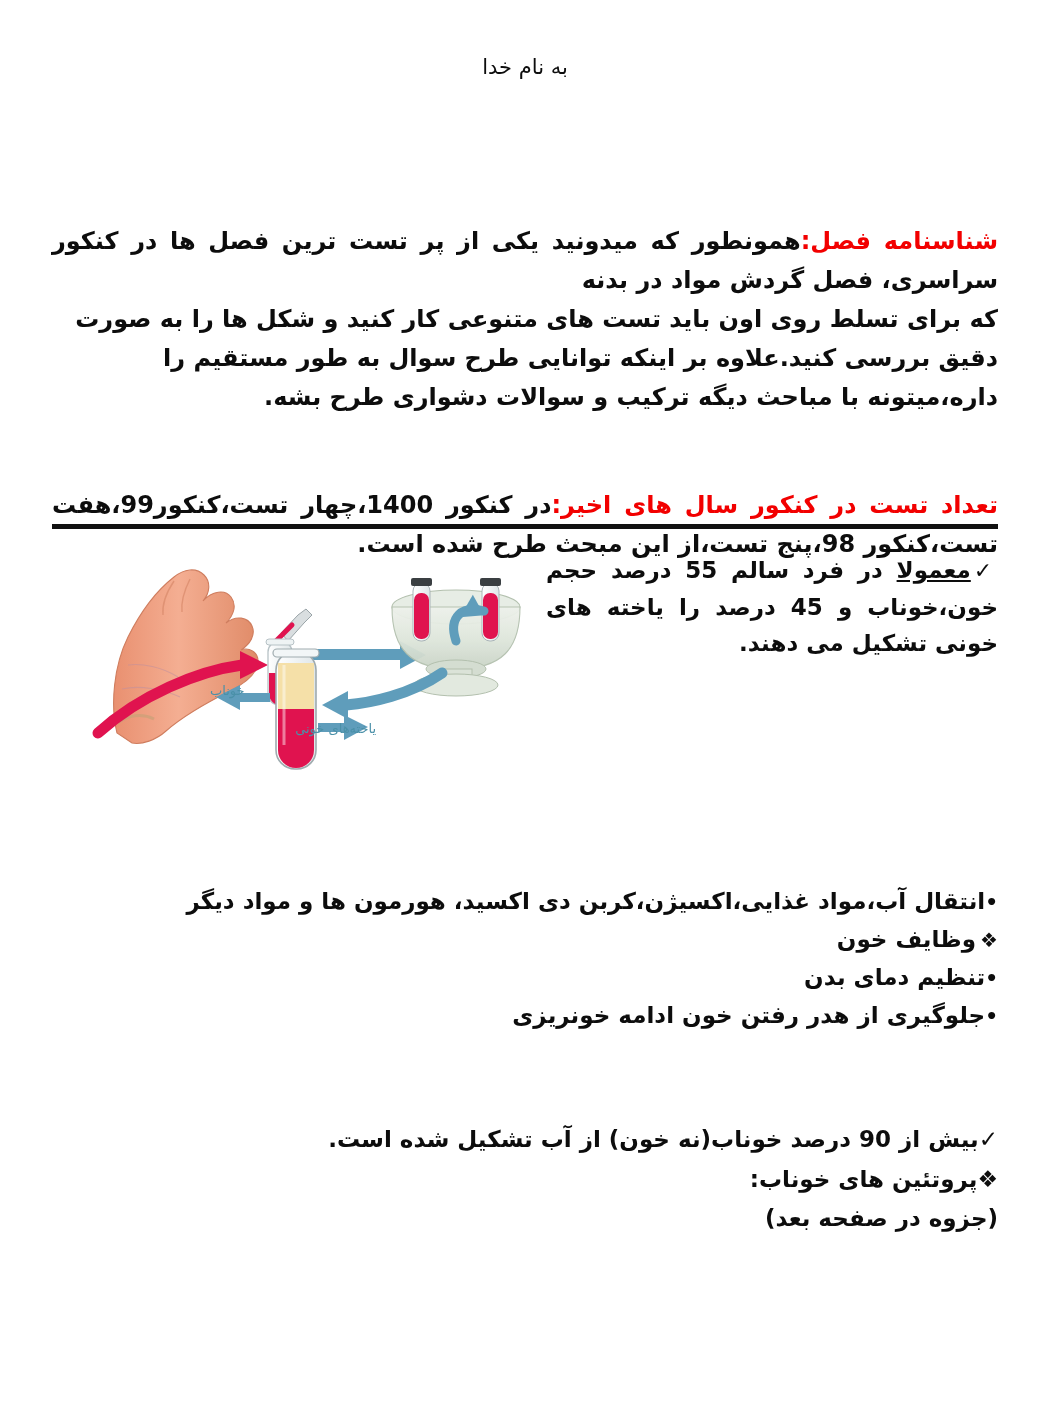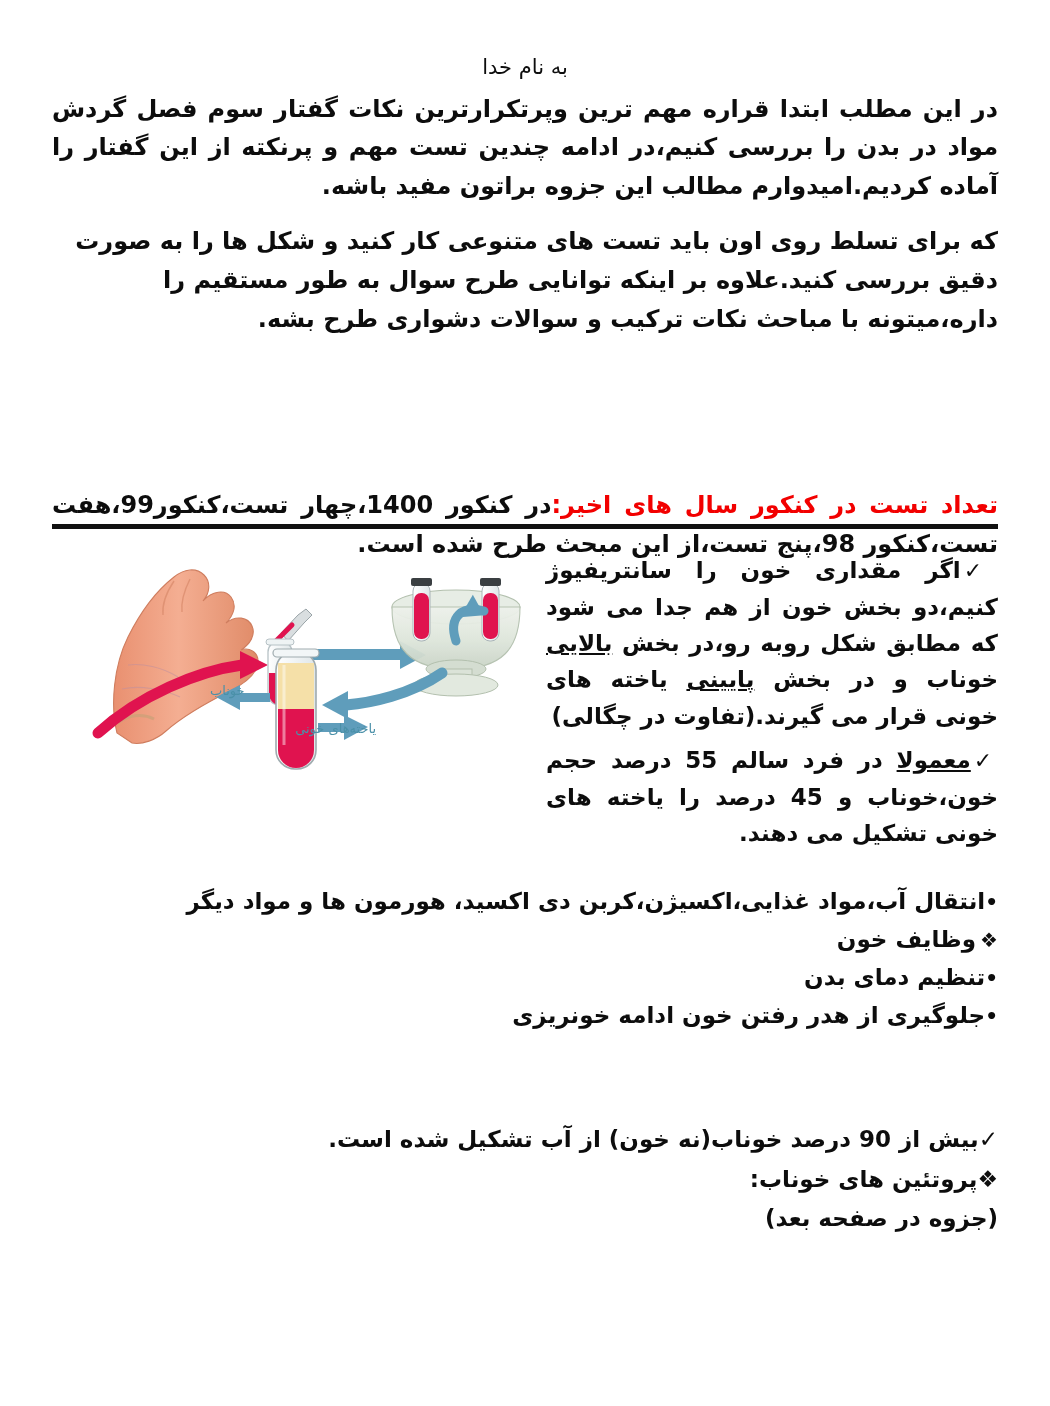--- a/index.html
+++ b/index.html
@@ -142,25 +142,25 @@
   }
   .closing .row { margin: 0 0 4px 0; text-align: right; }
 </style>
 </head>
 <body>
 
 <div class="page">
 
   <div class="intro">
     <div class="bismillah">به نام خدا</div>
-    <p class="intro-para">در این مطلب ابتدا قراره مهم ترین وپرتکرارترین نکات گفتار سوم فصل گردش مواد در بدن را بررسی کنیم،در ادامه چندین تست مهم و پرنکته از این گفتار را آماده کردیم.امیدوارم مطالب این جزوه براتون مفید باشه.</p>
   </div>
 
   <div class="sec sec-identity">
-    <p class="tail">که برای تسلط روی اون باید تست های متنوعی کار کنید و شکل ها را به صورت دقیق بررسی کنید.علاوه بر اینکه توانایی طرح سوال به طور مستقیم را داره،میتونه با مباحث نکات ترکیب و سوالات دشواری طرح بشه.</p>
+    <p><span class="red">شناسنامه فصل:</span><span>همونطور که میدونید یکی از پر تست ترین فصل ها در کنکور سراسری، فصل گردش مواد در بدنه</span></p>
+    <p class="tail">که برای تسلط روی اون باید تست های متنوعی کار کنید و شکل ها را به صورت دقیق بررسی کنید.علاوه بر اینکه توانایی طرح سوال به طور مستقیم را داره،میتونه با مباحث دیگه ترکیب و سوالات دشواری طرح بشه.</p>
   </div>
 
   <div class="sec sec-count">
     <p><span class="red">تعداد تست در کنکور سال های اخیر:</span><span>در کنکور 1400،چهار تست،کنکور99،هفت تست،کنکور 98،پنج تست،از این مبحث طرح شده است.</span></p>
   </div>
 
   <div class="divider"></div>
 
   <div class="figure">
     <svg viewBox="0 0 470 235" xmlns="http://www.w3.org/2000/svg">
@@ -258,23 +258,20 @@
       <g>
         <rect x="248" y="178" width="28" height="9" fill="#5f9dbb"></rect>
         <polygon points="274,170 298,182 274,195" fill="#5f9dbb"></polygon>
         <text x="306" y="188" font-family="DejaVu Sans, sans-serif" font-size="13" fill="#4a90a8" text-anchor="start" direction="rtl">یاخته‌های خونی</text>
       </g>
     </svg>
   </div>
 
   <div class="checks-col">
 
-    <div class="chk">
-      <span class="mark">✓</span><span>اگر مقداری خون را سانتریفیوژ کنیم،دو بخش خون از هم جدا می شود که مطابق شکل روبه رو،در بخش </span><span class="u">بالایی</span><span> خوناب و در بخش </span><span class="u">پایینی</span><span> یاخته های خونی قرار می گیرند.(تفاوت در چگالی)</span>
-    </div>
 
     <div class="chk">
       <span class="mark">✓</span><span class="u">معمولا</span><span> در فرد سالم 55 درصد حجم خون،خوناب و 45 درصد را یاخته های خونی تشکیل می دهند.</span>
     </div>
 
   </div>
 
   <div class="fn-list">
     <div class="row"><span class="dot">•</span><span>انتقال آب،مواد غذایی،اکسیژن،کربن دی اکسید، هورمون ها و مواد دیگر</span></div>
 

